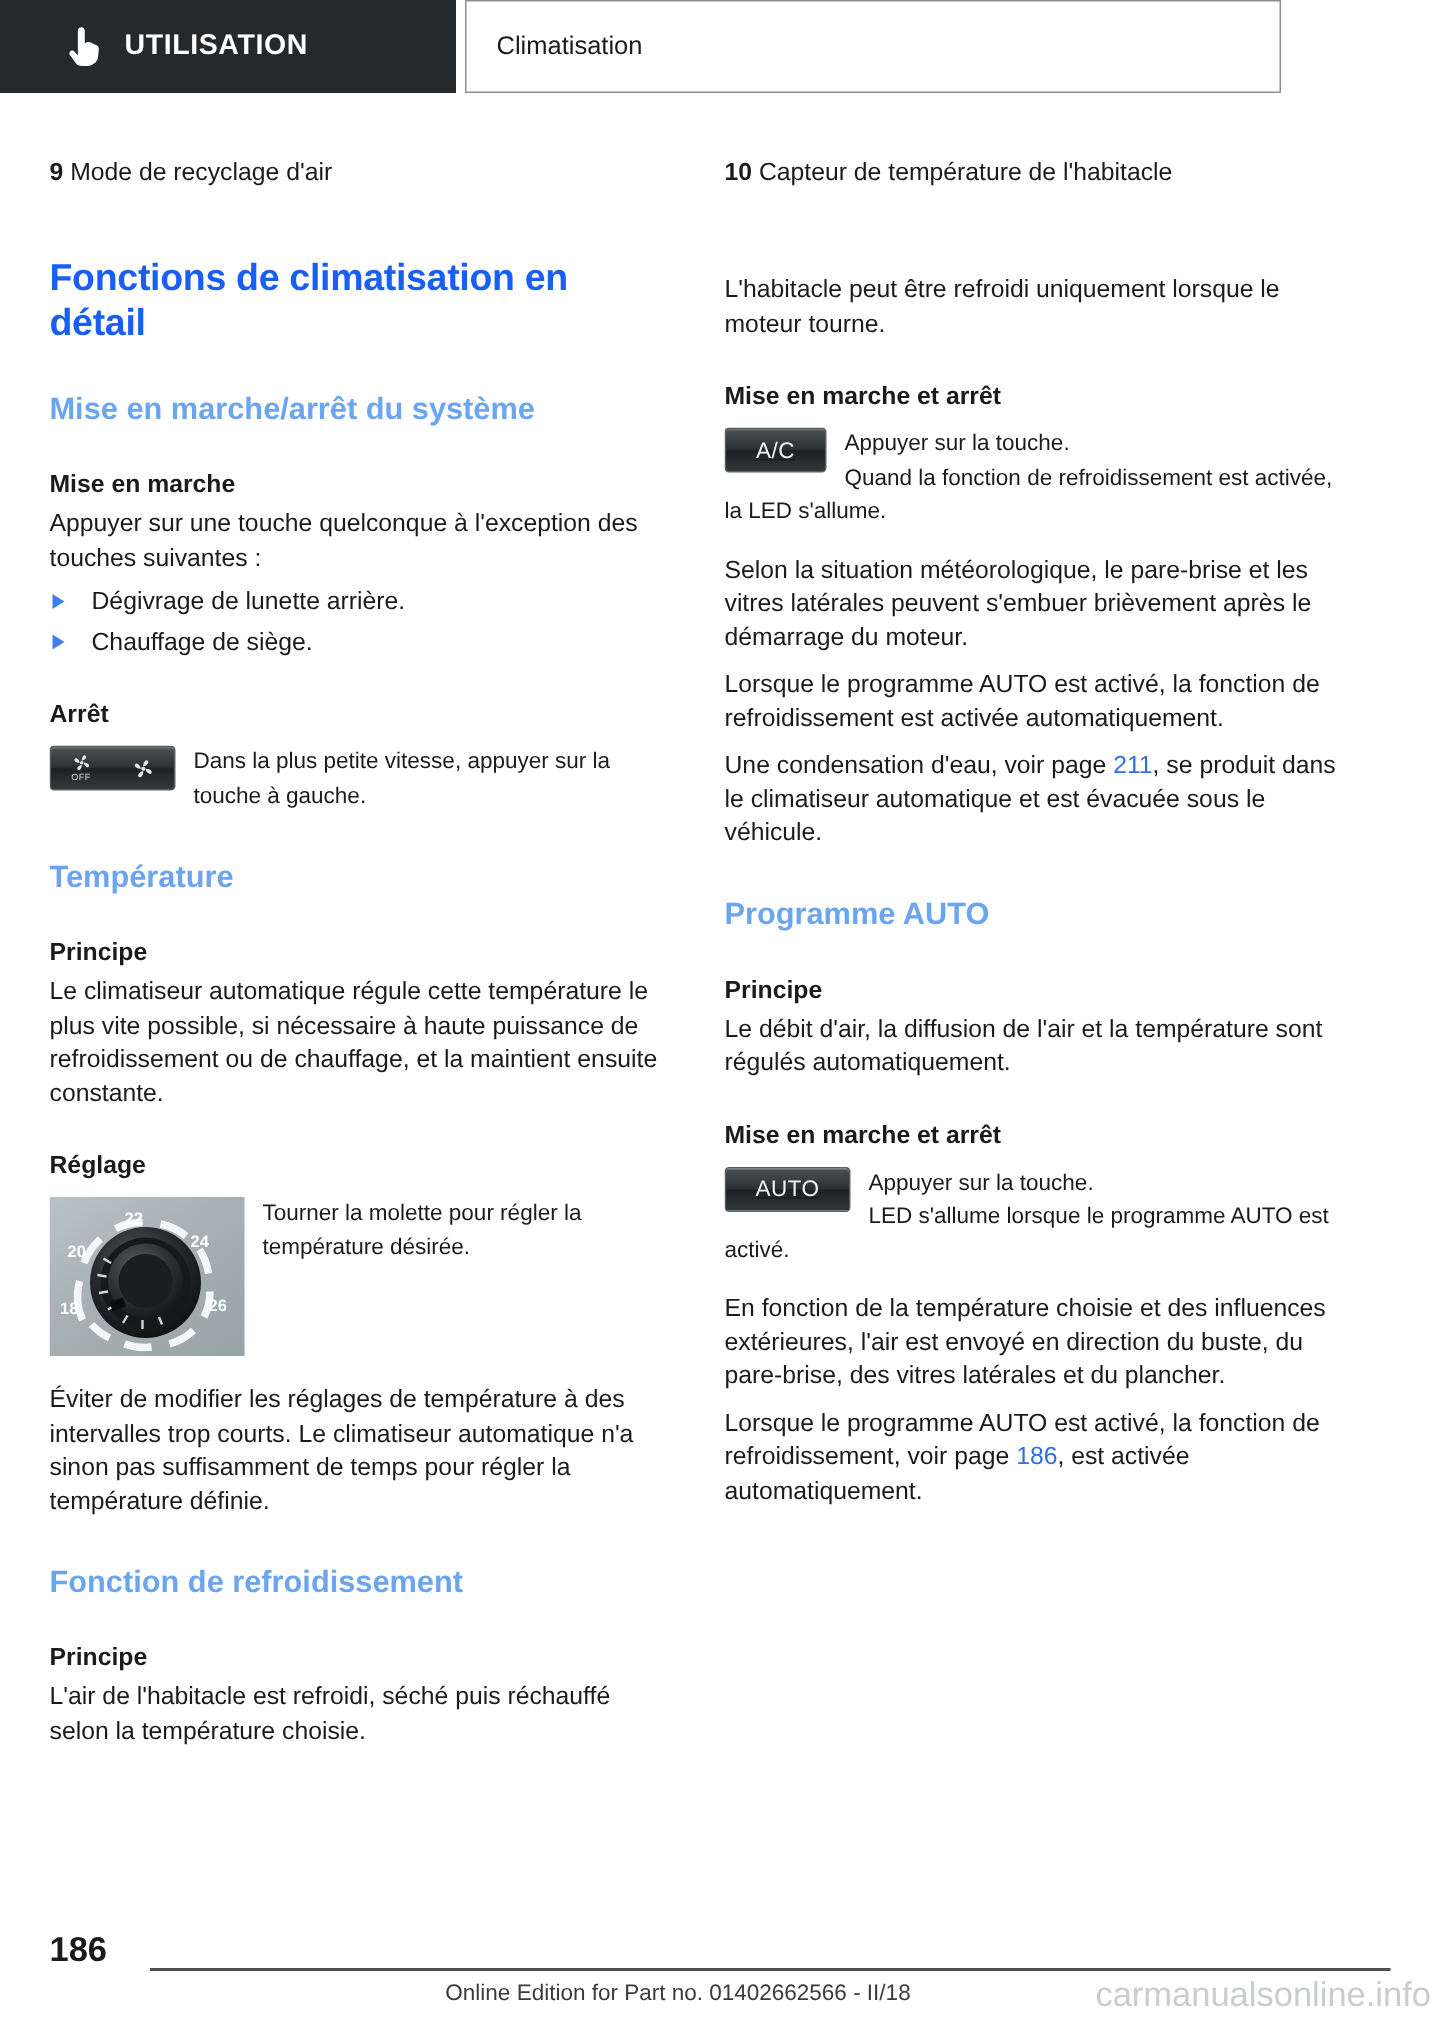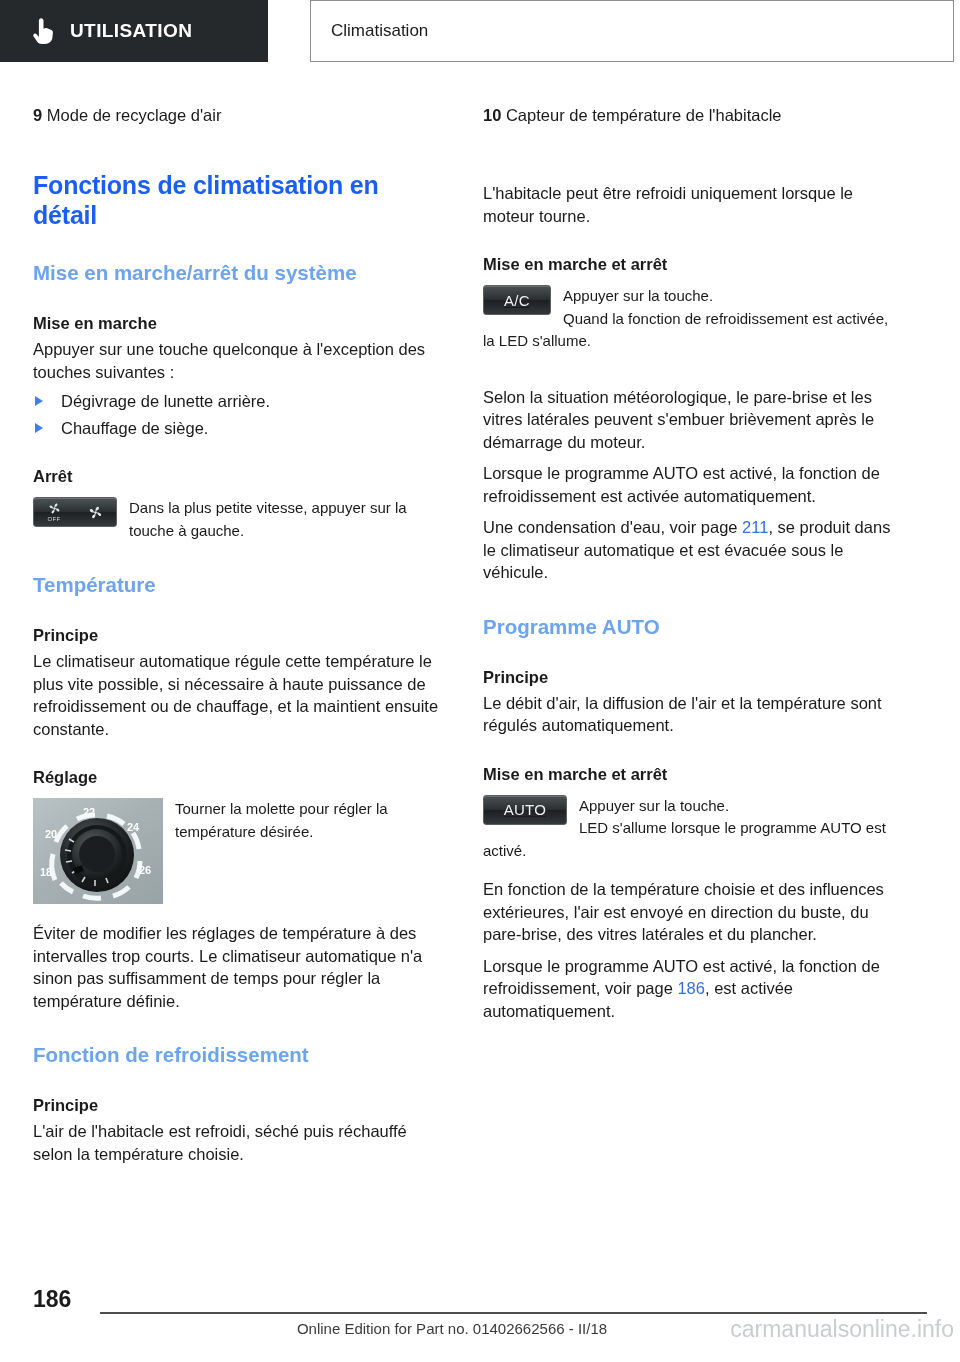--- a/index.html
+++ b/index.html
@@ -21,46 +21,46 @@
     position: absolute;
     top: 0;
     left: 0;
     width: 960px;
     height: 68px;
   }
   .header-tab {
     position: absolute;
     left: 0;
     top: 0;
-    width: 268px;
+    width: 304px;
     height: 62px;
     background: #26292b;
     display: flex;
     align-items: center;
-    padding-left: 32px;
+    padding-left: 45px;
     box-sizing: border-box;
   }
   .hand-icon {
     width: 22px;
     height: 28px;
     margin-right: 16px;
     flex: 0 0 auto;
     display: block;
   }
   .header-tab-label {
     color: #ffffff;
     font-size: 19px;
     font-weight: bold;
     letter-spacing: 0.4px;
   }
   .header-chapter {
     position: absolute;
     left: 310px;
     top: 0;
-    width: 644px;
+    width: 544px;
     height: 62px;
     background: #ffffff;
     border: 1px solid #8d9093;
     box-sizing: border-box;
     display: flex;
     align-items: center;
     padding-left: 20px;
   }
   .header-chapter-label {
     font-size: 17px;
@@ -423,21 +423,21 @@
     <div class="icon-row">
       <div class="icon-slot">
         <div class="carbtn">
           <span class="carbtn-label">A/C</span>
         </div>
       </div>
       <div class="icon-text">Appuyer sur la touche.</div>
       <div class="icon-text">Quand la fonction de refroidissement est activée, la LED s'allume.</div>
     </div>
 
-    <p class="doc-p" style="margin-top:33px">Selon la situation météorologique, le pare-brise et les vitres latérales peuvent s'embuer brièvement après le démarrage du moteur.</p>
+    <p class="doc-p" style="margin-top:16px">Selon la situation météorologique, le pare-brise et les vitres latérales peuvent s'embuer brièvement après le démarrage du moteur.</p>
     <p class="doc-p">Lorsque le programme AUTO est activé, la fonction de refroidissement est activée automatiquement.</p>
     <p class="doc-p"><span>Une condensation d'eau, voir page </span><span class="pageref">211</span><span>, se produit dans le climatiseur automatique et est évacuée sous le véhicule.</span></p>
 
     <h2 class="doc-h2">Programme AUTO</h2>
     <h3 class="doc-h3">Principe</h3>
     <p class="doc-p tight">Le débit d'air, la diffusion de l'air et la température sont régulés automatiquement.</p>
 
     <h3 class="doc-h3">Mise en marche et arrêt</h3>
     <div class="icon-row">
       <div class="icon-slot">

